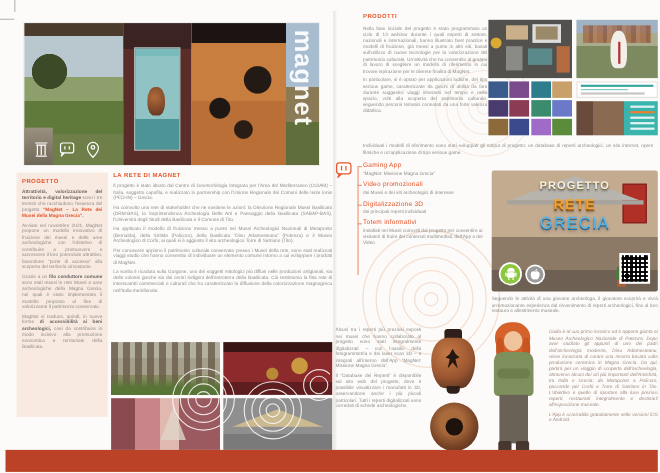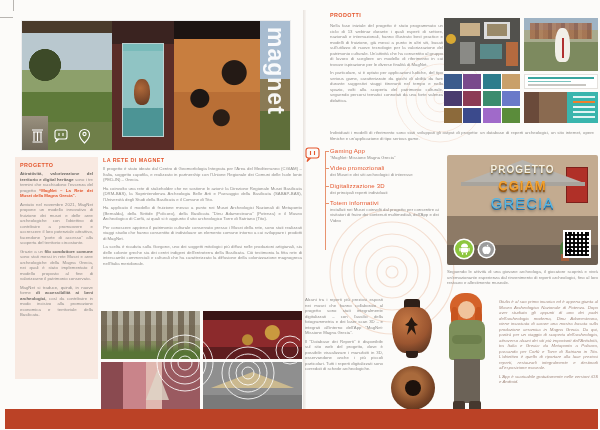--- a/index.html
+++ b/index.html
@@ -336,21 +336,21 @@
   </div>
 
   <div class="abs game">
     <div class="poster"></div>
     <div class="plant"></div>
     <div class="pot"></div>
     <div class="pediment"></div>
     <div class="beam"></div>
     <div class="logo-box">
       <p class="logo-l1">PROGETTO</p>
-      <p class="logo-l2">CGIAM</p>
+      <p class="logo-l2">RETE</p>
       <p class="logo-l3">GRECIA</p>
     </div>
     <div class="store android">
       <svg width="11" height="12" viewBox="0 0 11 12" fill="#fff">
         <path d="M2 4 a3.5 3.5 0 0 1 7 0 z"></path>
         <rect x="2" y="4.6" width="7" height="5" rx="1.2"></rect>
         <rect x="0.4" y="4.8" width="1.2" height="3.6" rx="0.6"></rect>
         <rect x="9.4" y="4.8" width="1.2" height="3.6" rx="0.6"></rect>
         <rect x="3" y="9.8" width="1.2" height="2" rx="0.6"></rect>
         <rect x="6.8" y="9.8" width="1.2" height="2" rx="0.6"></rect>

